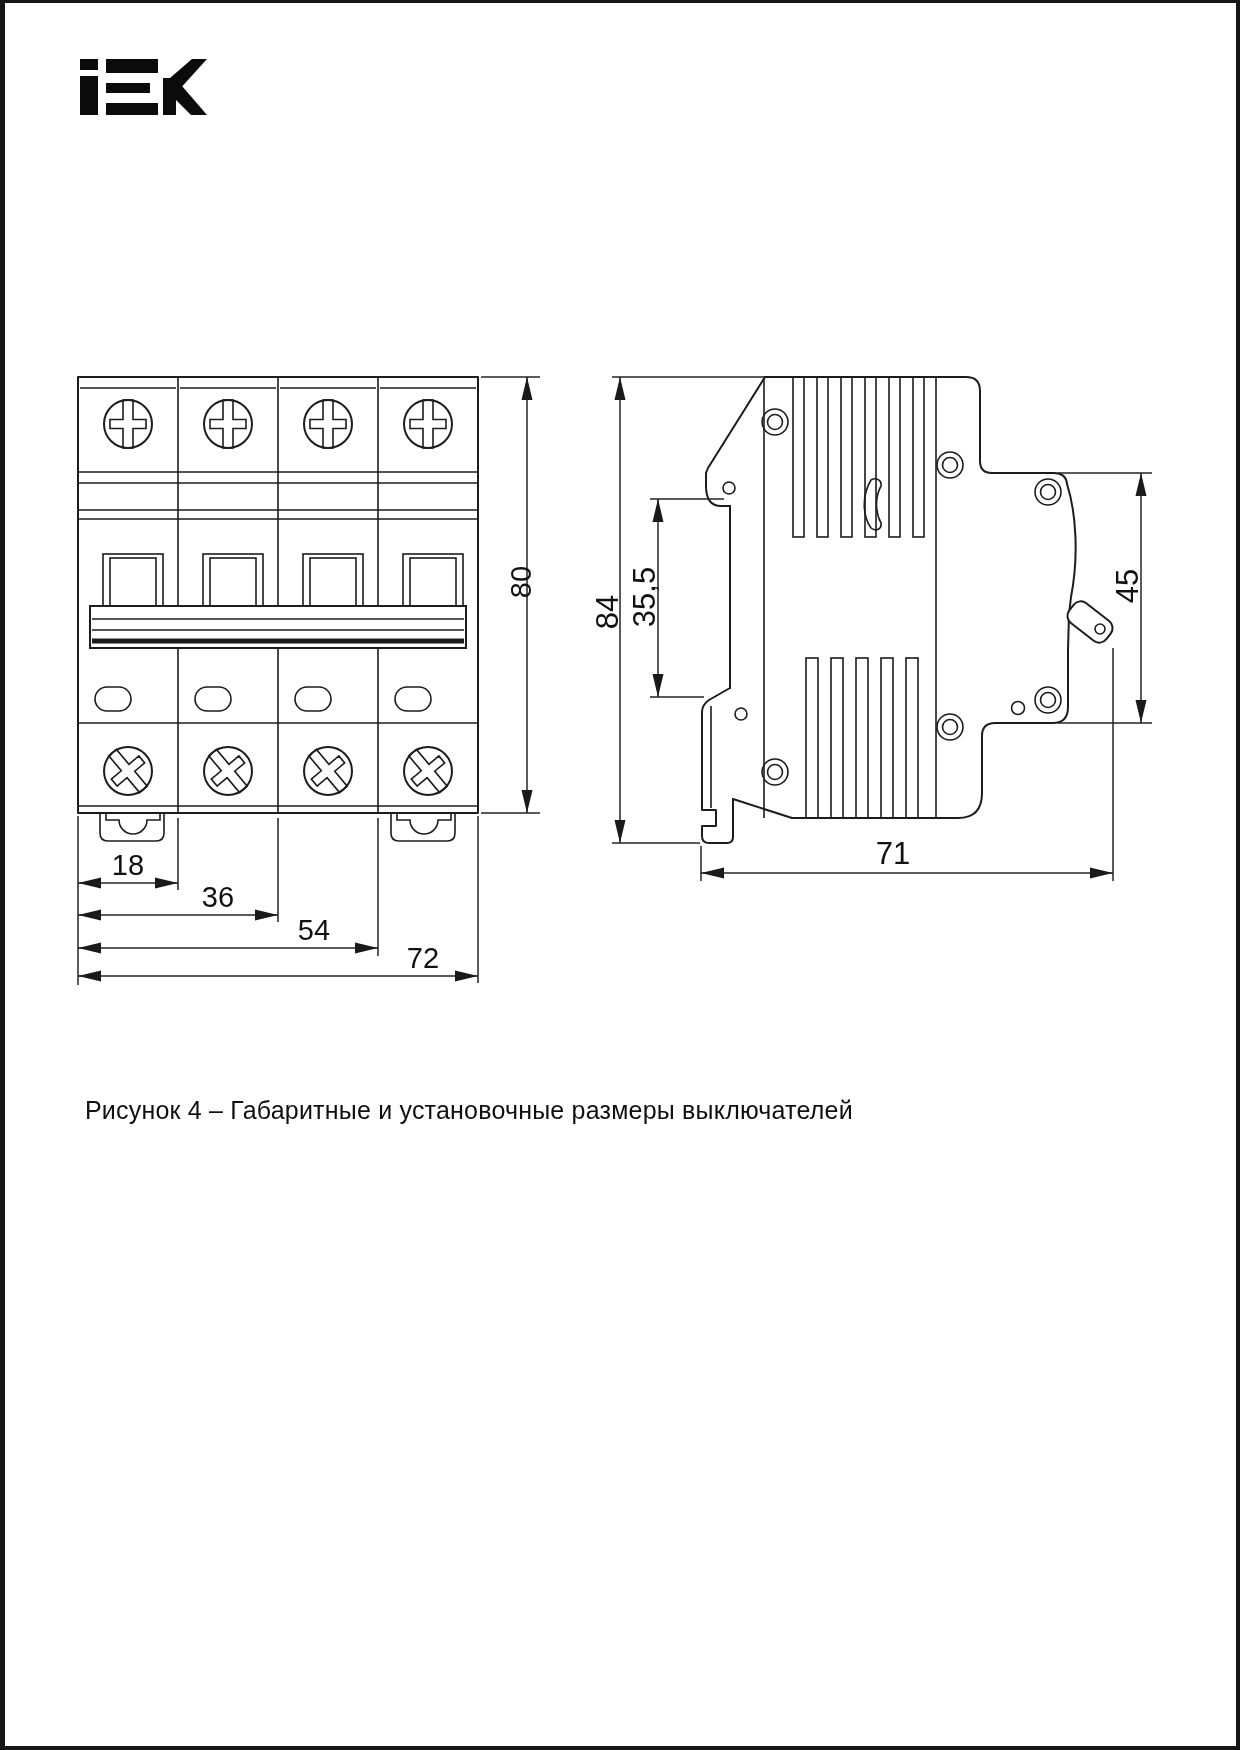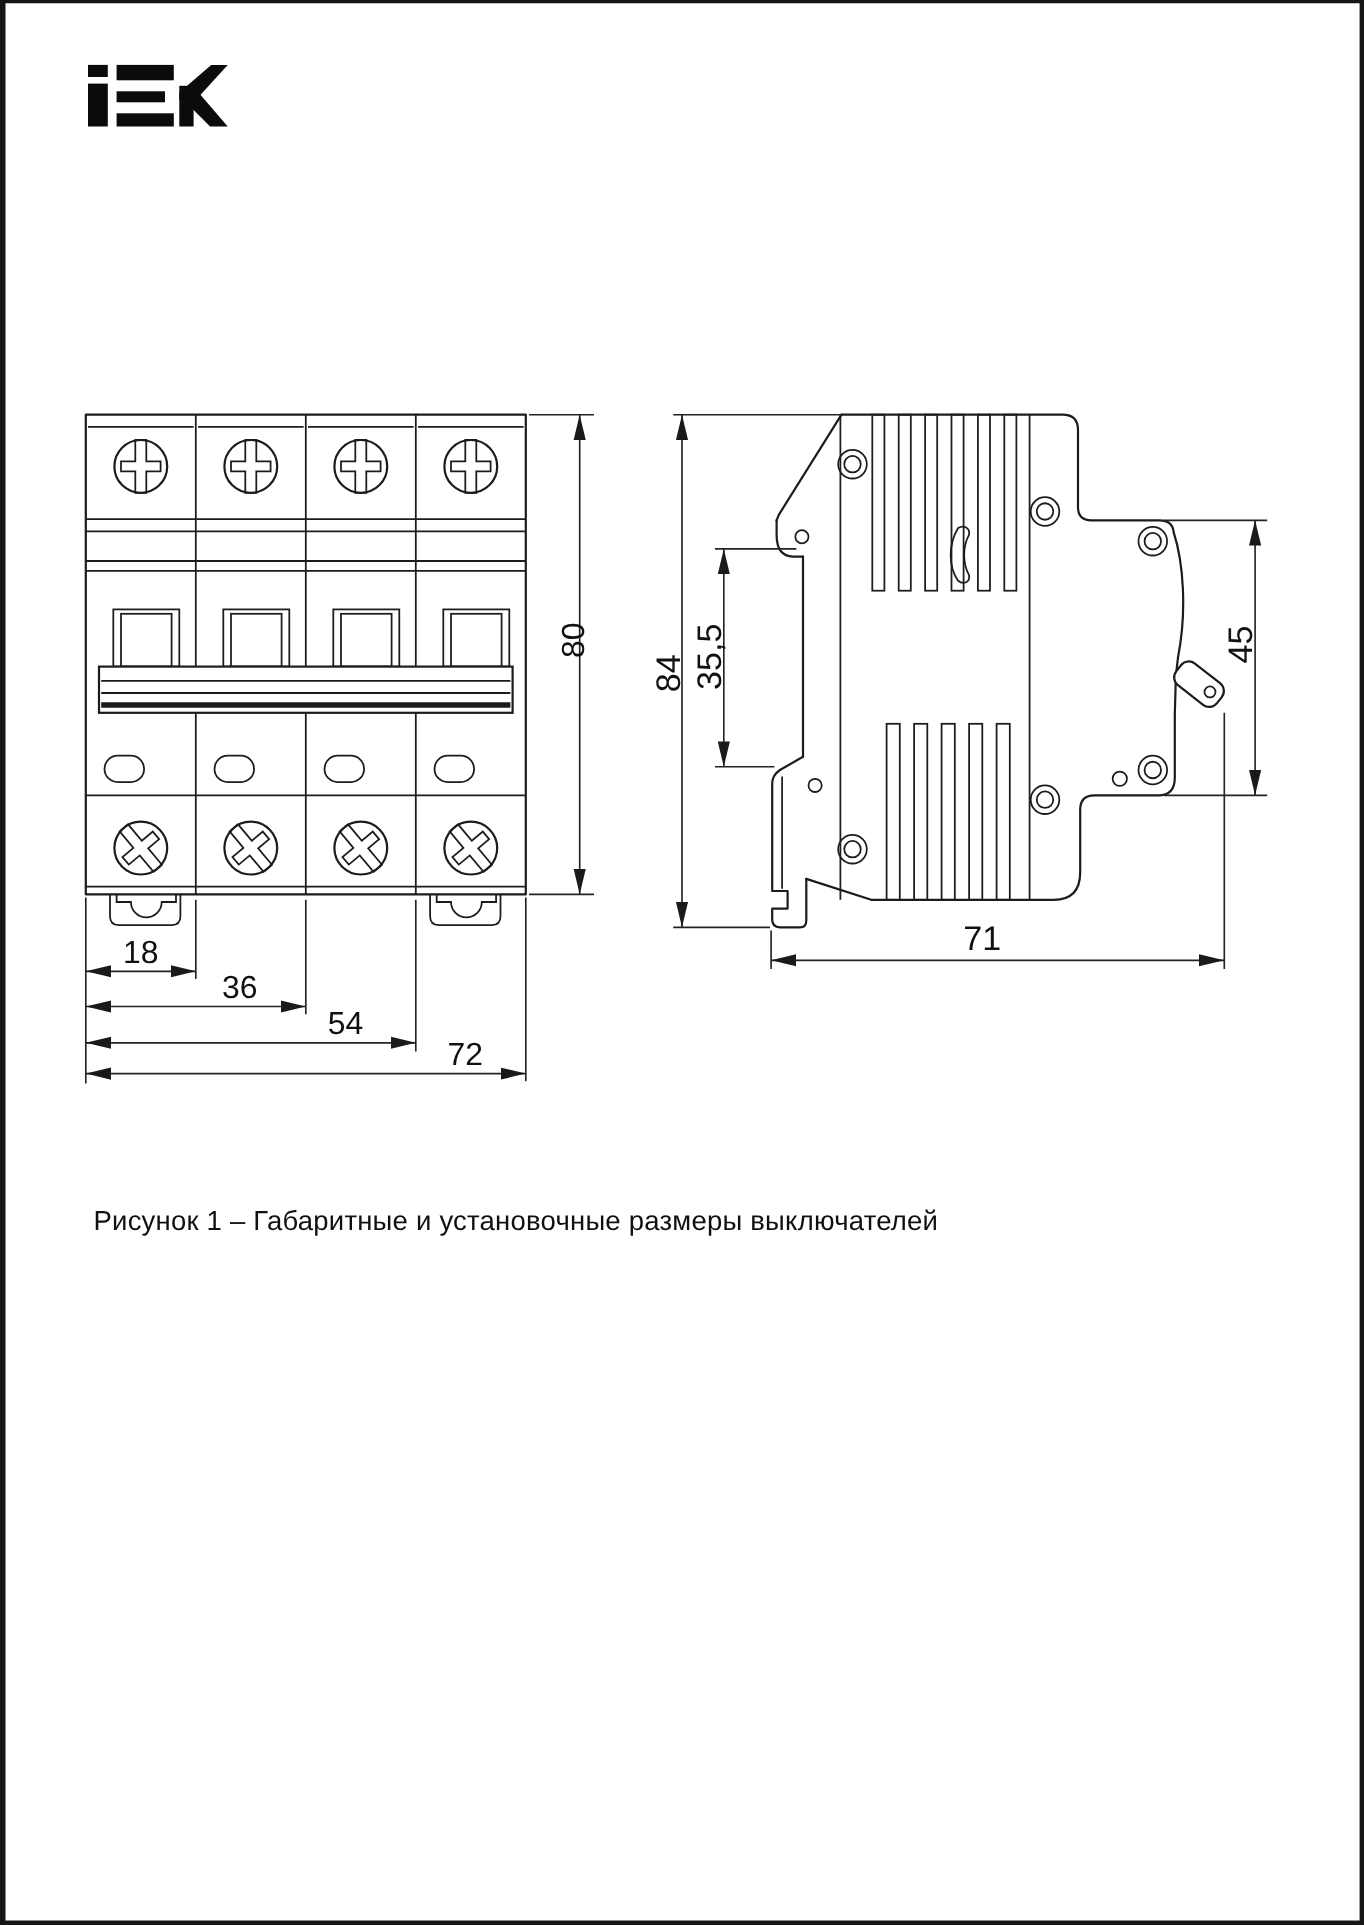--- a/index.html
+++ b/index.html
@@ -258,14 +258,14 @@
         <line class="dim" x1="1141" y1="473" x2="1141" y2="723" marker-start="url(#arrS)" marker-end="url(#arrE)"></line>
         <text class="dimtextside" transform="translate(1138,586) rotate(-90)" text-anchor="middle">45</text>
 
         <path class="dim" d="M701 846 V881 M1113 648 V881"></path>
         <line class="dim" x1="701" y1="873" x2="1113" y2="873" marker-start="url(#arrS)" marker-end="url(#arrE)"></line>
         <text class="dimtextside" x="893" y="864" text-anchor="middle">71</text>
       </g>
     </g>
   </svg>
 
-  <div id="caption">Рисунок 1 – Габаритные и установочные размеры выключателей</div>
+  <div id="caption">Рисунок 4 – Габаритные и установочные размеры выключателей</div>
 </div>
 
 </body></html>

